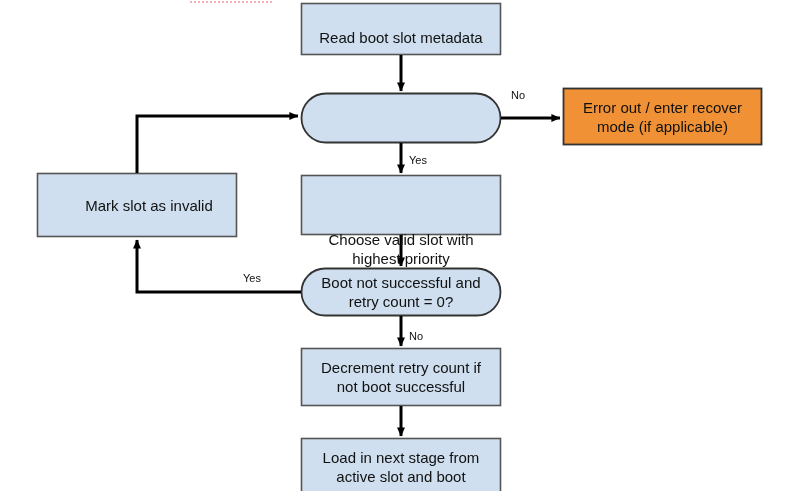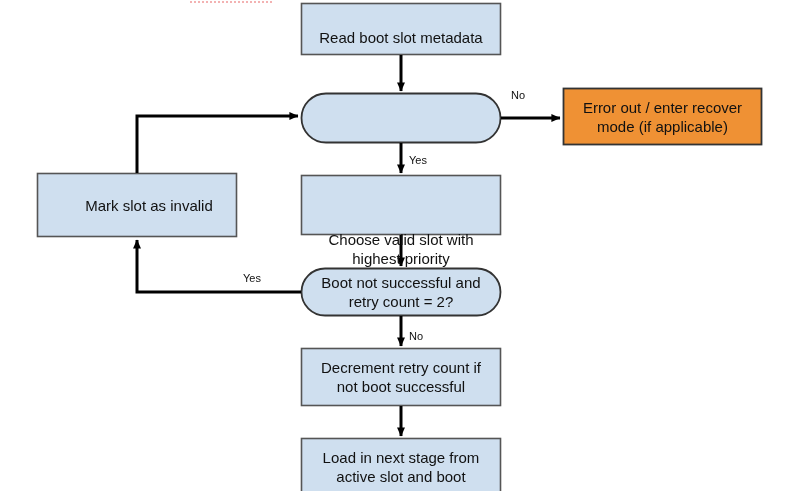--- a/index.html
+++ b/index.html
@@ -110,21 +110,21 @@
 
   <div class="node-label" style="left:563px; top:88px; width:199px; height:57px;">Error out / enter recover
 mode (if applicable)</div>
 
   <div class="node-label" style="left:37px; top:173px; width:224px; height:64px;">Mark slot as invalid</div>
 
   <div class="node-label" style="left:301px; top:175px; width:200px; height:60px;margin-top:44px;">Choose valid slot with
 highest priority</div>
 
   <div class="node-label" style="left:301px; top:268px; width:200px; height:48px;">Boot not successful and
-retry count = 2?</div>
+retry count = 0?</div>
 
   <div class="node-label" style="left:301px; top:348px; width:200px; height:58px;text-align:center;">Decrement retry count if
 not boot successful</div>
 
   <div class="node-label" style="left:301px; top:438px; width:200px; height:58px;">Load in next stage from
 active slot and boot</div>
 
   <div class="edge-label" style="left:511px; top:87px;">No</div>
 
   <div class="edge-label" style="left:409px; top:152px;">Yes</div>

